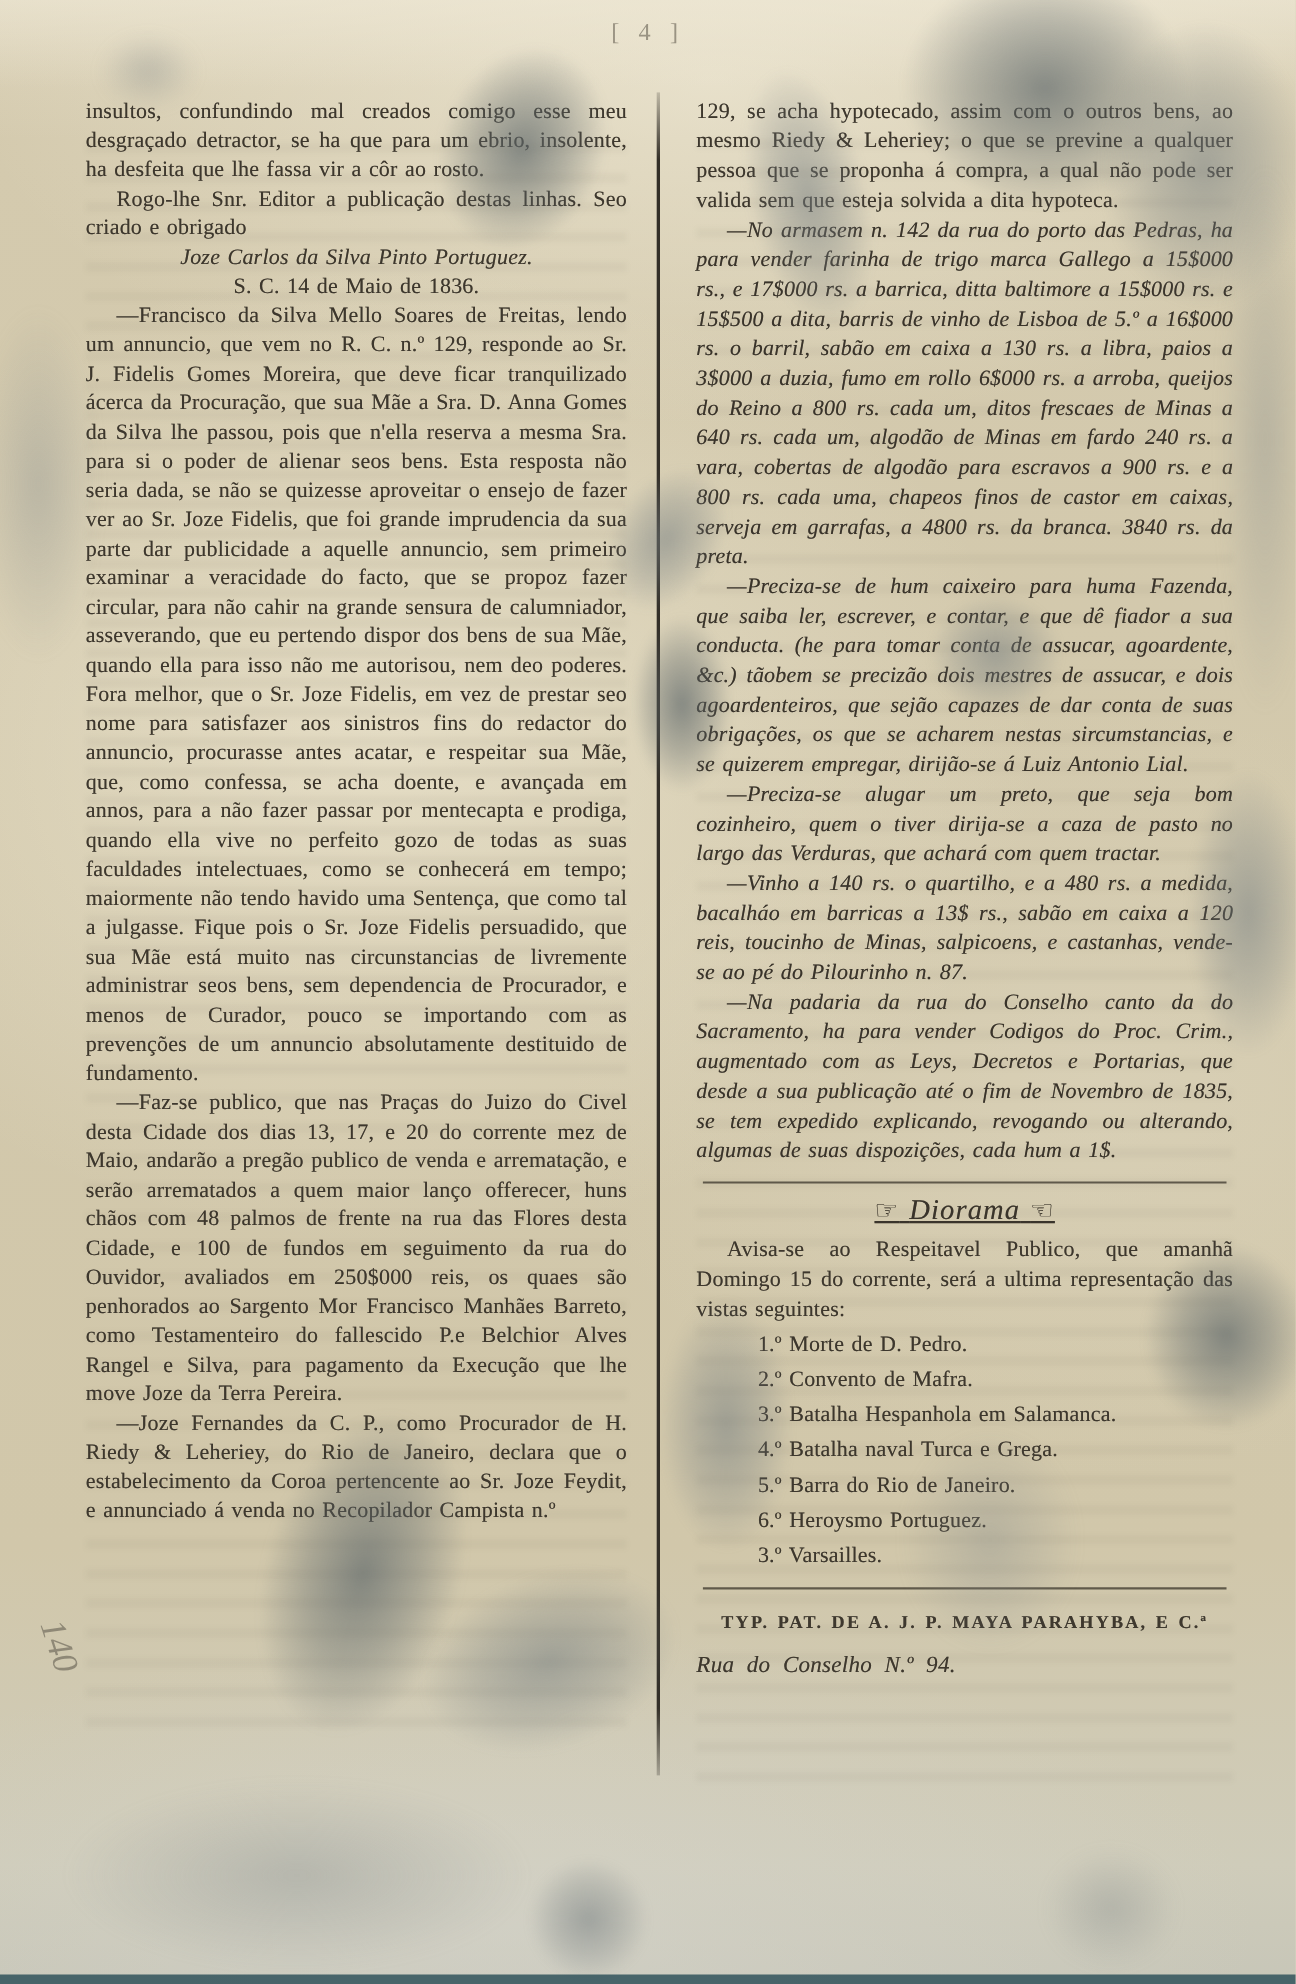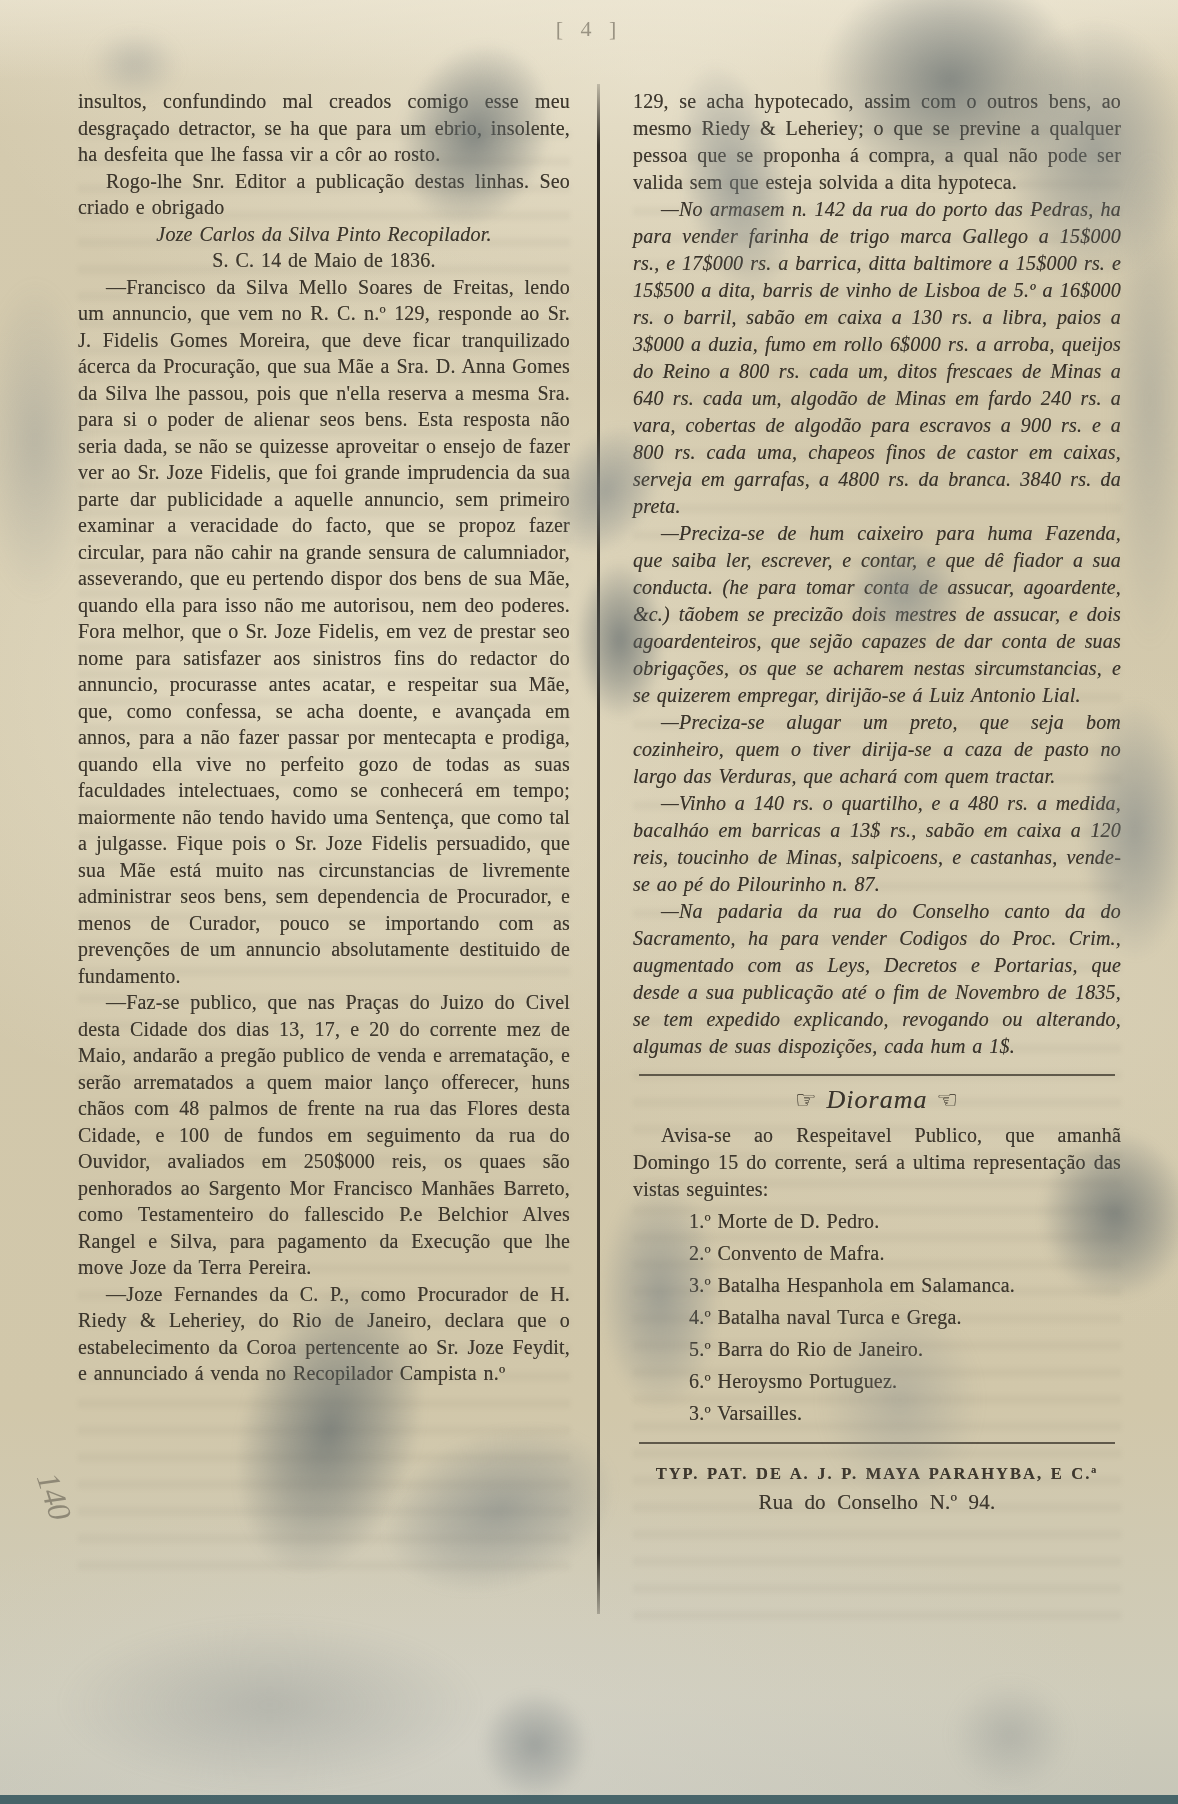--- a/index.html
+++ b/index.html
@@ -56,33 +56,33 @@
   .para.italic { font-style:italic; }
   .para.align-center { text-align:center; text-indent:0; }
   .col-right .para.italic { color:#39332a; }
 
   .rule {
     border:0; border-top:2px solid rgba(58,52,42,0.75);
     margin:14px 6px 10px 6px; height:0;
   }
   .diorama-title {
     text-align:center; font-style:italic; font-size:26px; color:#3a342b;
-    margin:10px 0 8px 0; letter-spacing:1px;
+    margin:10px 0 8px 0; letter-spacing:1px;text-decoration:underline;
   }
   .hand { font-style:normal; font-size:24px; color:#453f34; }
   .diorama-intro { margin:0; text-indent:28px; }
   .diorama-list { margin:4px 0 0 56px; }
   .list-line { margin:0 0 3px 0; line-height:29px; }
   .imprint1 {
     text-align:center; font-size:16.5px; font-weight:bold;
     letter-spacing:2px; color:#3e382e; margin:16px 0 2px 0;
   }
   .imprint2 {
-    text-align:center; font-size:21px;
-    color:#3e382e; margin:2px 0 0 0; word-spacing:6px;
+    text-align:left; font-style:italic; font-size:21px;
+    color:#3e382e; margin:12px 0 0 0; word-spacing:6px;
   }
   .margin-note {
     position:absolute; left:30px; top:1478px;
     transform:rotate(72deg);
     font-size:32px; font-style:italic;
     color:rgba(98,93,80,0.6);
   }
   .bottom-edge {
     position:absolute; left:0; bottom:0; width:100%; height:9px;
     background:#30525a; opacity:.85;
@@ -103,21 +103,21 @@
   <div class="page-number">[ 4 ]</div>
 
   <div class="ghost" style="left:78px; top:120px; width:492px; height:1450px;"></div>
   <div class="ghost" style="left:633px; top:120px; width:488px; height:1500px;"></div>
 
   <div class="divider"></div>
 
   <div class="col col-left">
       <p class="para">insultos, confundindo mal creados comigo esse meu desgraçado detractor, se ha que para um ebrio, insolente, ha desfeita que lhe fassa vir a côr ao rosto.</p>
       <p class="para indent">Rogo-lhe Snr. Editor a publicação destas linhas.   Seo criado e obrigado</p>
-      <p class="para italic align-center">Joze Carlos da Silva Pinto Recopilador.</p>
+      <p class="para italic align-center">Joze Carlos da Silva Pinto Portuguez.</p>
       <p class="para align-center">S. C. 14 de Maio de 1836.</p>
       <p class="para indent">—Francisco da Silva Mello Soares de Freitas, lendo um annuncio, que vem no R. C. n.º 129, responde ao Sr. J. Fidelis Gomes Moreira, que deve ficar tranquilizado ácerca da Procuração, que sua Mãe a Sra. D. Anna Gomes da Silva lhe passou, pois que n'ella reserva a mesma Sra. para si o poder de alienar seos bens. Esta resposta não seria dada, se não se quizesse aproveitar o ensejo de fazer ver ao Sr. Joze Fidelis, que foi grande imprudencia da sua parte dar publicidade a aquelle annuncio, sem primeiro examinar a veracidade do facto, que se propoz fazer circular, para não cahir na grande sensura de calumniador, asseverando, que eu pertendo dispor dos bens de sua Mãe, quando ella para isso não me autorisou, nem deo poderes. Fora melhor, que o Sr. Joze Fidelis, em vez de prestar seo nome para satisfazer aos sinistros fins do redactor do annuncio, procurasse antes acatar, e respeitar sua Mãe, que, como confessa, se acha doente, e avançada em annos, para a não fazer passar por mentecapta e prodiga, quando ella vive no perfeito gozo de todas as suas faculdades intelectuaes, como se conhecerá em tempo; maiormente não tendo havido uma Sentença, que como tal a julgasse. Fique pois o Sr. Joze Fidelis persuadido, que sua Mãe está muito nas circunstancias de livremente administrar seos bens, sem dependencia de Procurador, e menos de Curador, pouco se importando com as prevenções de um annuncio absolutamente destituido de fundamento.</p>
       <p class="para indent">—Faz-se publico, que nas Praças do Juizo do Civel desta Cidade dos dias 13, 17, e 20 do corrente mez de Maio, andarão a pregão publico de venda e arrematação, e serão arrematados a quem maior lanço offerecer, huns chãos com 48 palmos de frente na rua das Flores desta Cidade, e 100 de fundos em seguimento da rua do Ouvidor, avaliados em 250$000 reis, os quaes são penhorados ao Sargento Mor Francisco Manhães Barreto, como Testamenteiro do fallescido P.e Belchior Alves Rangel e Silva, para pagamento da Execução que lhe move Joze da Terra Pereira.</p>
       <p class="para indent">—Joze Fernandes da C. P., como Procurador de H. Riedy &amp; Leheriey, do Rio de Janeiro, declara que o estabelecimento da Coroa pertencente ao Sr. Joze Feydit, e annunciado á venda no Recopilador Campista n.º</p>
     </div>
 
   <div class="col col-right">
     <div>
         <p class="para">129, se acha hypotecado, assim com o outros bens, ao mesmo Riedy &amp; Leheriey; o que se previne a qualquer pessoa que se proponha á compra, a qual não pode ser valida sem que esteja solvida a dita hypoteca.</p>
         <p class="para italic indent">—No armasem n. 142 da rua do porto das Pedras, ha para vender farinha de trigo marca Gallego a 15$000 rs., e 17$000 rs. a barrica, ditta baltimore a 15$000 rs. e 15$500 a dita, barris de vinho de Lisboa de 5.º a 16$000 rs. o barril, sabão em caixa a 130 rs. a libra, paios a 3$000 a duzia, fumo em rollo 6$000 rs. a arroba, queijos do Reino a 800 rs. cada um, ditos frescaes de Minas a 640 rs. cada um, algodão de Minas em fardo 240 rs. a vara, cobertas de algodão para escravos a 900 rs. e a 800 rs. cada uma, chapeos finos de castor em caixas, serveja em garrafas, a 4800 rs. da branca. 3840 rs. da preta.</p>

